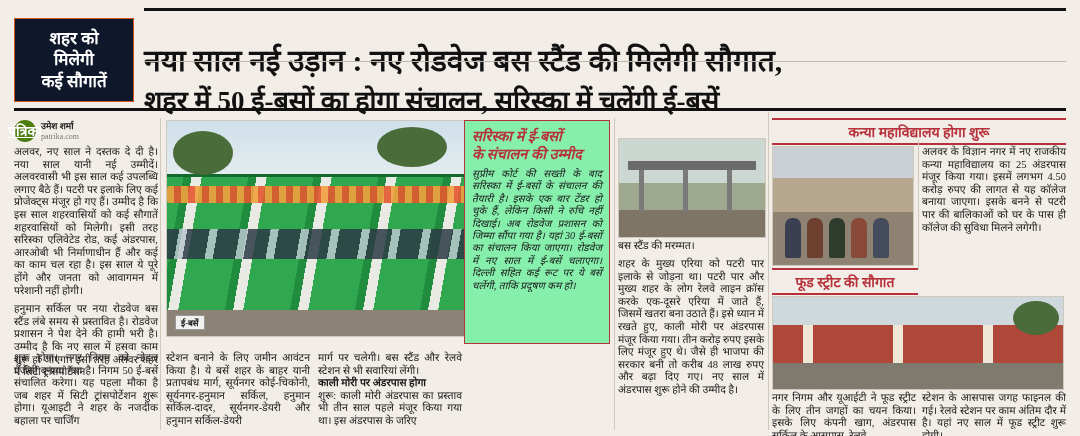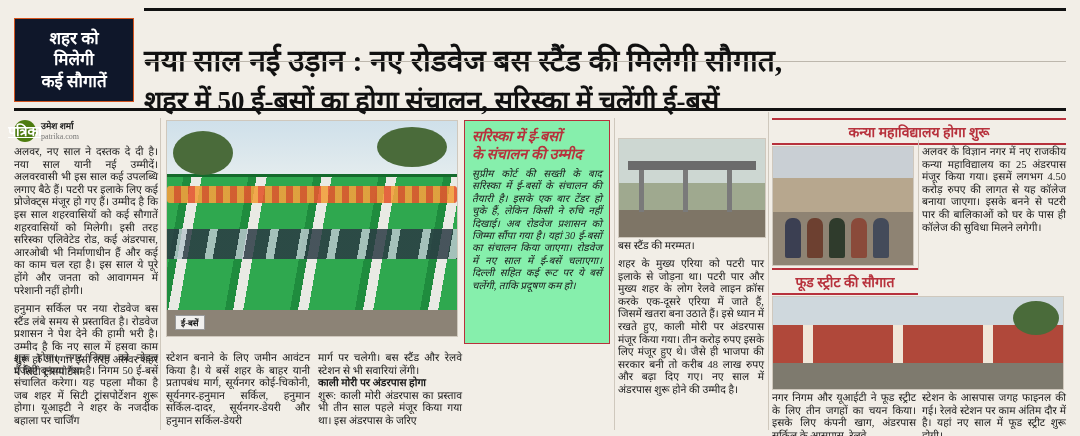--- a/index.html
+++ b/index.html
@@ -45,21 +45,21 @@
   .by-name{font-size:9px;font-weight:bold;color:#222;line-height:11px;}
   .by-sub{font-size:8px;color:#777;line-height:10px;}
   .c1 p{margin:0 0 6px 0;}
 
   .c1b{left:14px;top:352px;width:144px;}
   .c2b{left:166px;top:352px;width:144px;}
   .c3b{left:318px;top:352px;width:144px;}
 
   
   .photo{position:absolute;border:1px solid #cfc8bd;overflow:hidden;background:#ddd;}
-  .buses{left:166px;top:120px;width:290px;height:215px;}
+  .buses{left:166px;top:120px;width:290px;height:215px;padding-left:40px;}
   .tag-chip{
     position:absolute;left:8px;bottom:6px;background:rgba(255,255,255,.88);
     border:1px solid #999;font-size:8.5px;padding:1px 5px;font-weight:bold;color:#111;
   }
 
   
   .boxed{position:absolute;border:1px solid #b7313c;background:#86efac;font-style:italic;}
   .sarishka{left:464px;top:120px;width:146px;height:224px;padding:6px 7px;box-sizing:border-box;}
   .box-title{color:#b7313c;font-weight:bold;font-size:14.5px;line-height:18px;margin-bottom:5px;}
   .box-body{font-size:10.2px;line-height:12.4px;color:#1a1a1a;text-align:justify;}

